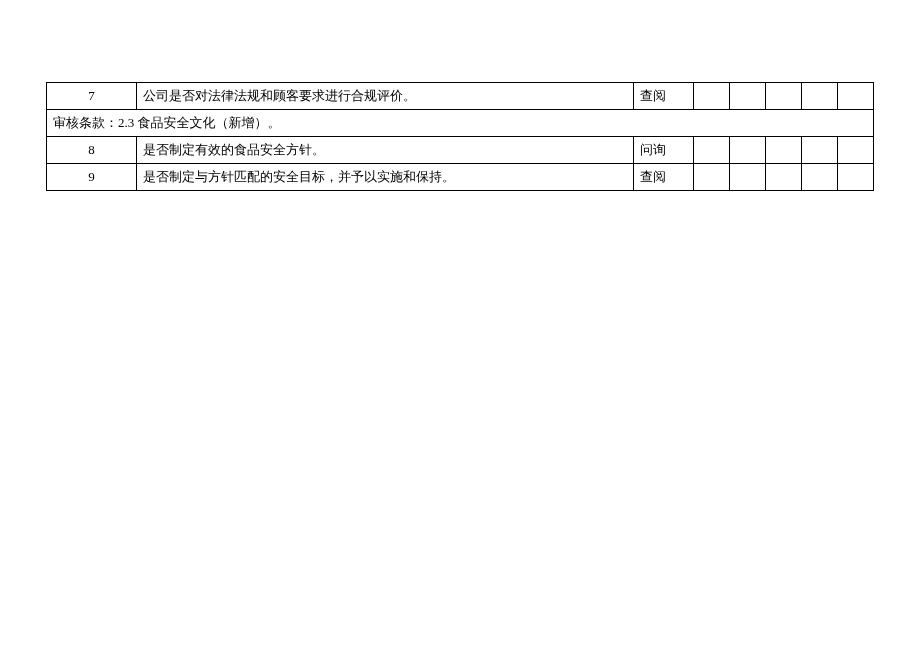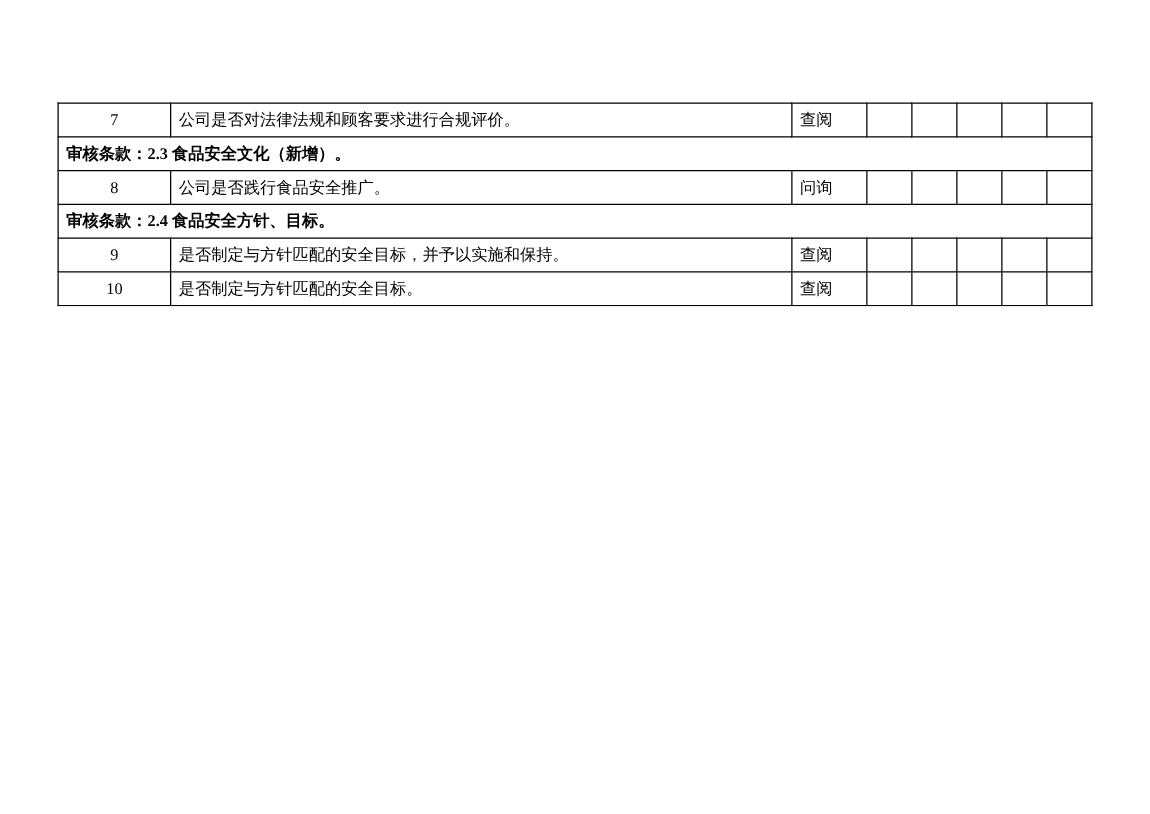--- a/index.html
+++ b/index.html
@@ -33,21 +33,21 @@
     .col-desc {
       width: auto;
     }
     .col-method {
       width: 60px;
     }
     .col-narrow {
       width: 36px;
     }
     .section-row td {
-      font-weight: bold;
+      font-weight: normal;
       padding-left: 6px;
     }
   </style>
 </head>
 <body>
 
 <table>
   <colgroup>
     <col class="col-num">
     <col class="col-desc">
@@ -67,45 +67,32 @@
       <td></td>
       <td></td>
       <td></td>
       <td></td>
     </tr>
     <tr class="section-row">
       <td colspan="8">审核条款：2.3 食品安全文化（新增）。</td>
     </tr>
     <tr>
       <td class="col-num">8</td>
-      <td>公司是否践行食品安全推广。</td>
+      <td>是否制定有效的食品安全方针。</td>
       <td>问询</td>
       <td></td>
       <td></td>
       <td></td>
       <td></td>
       <td></td>
-    </tr>
-    <tr class="section-row">
-      <td colspan="8">审核条款：2.4 食品安全方针、目标。</td>
     </tr>
     <tr>
       <td class="col-num">9</td>
       <td>是否制定与方针匹配的安全目标，并予以实施和保持。</td>
       <td>查阅</td>
       <td></td>
       <td></td>
       <td></td>
       <td></td>
       <td></td>
     </tr>
-    <tr>
-      <td class="col-num">10</td>
-      <td>是否制定与方针匹配的安全目标。</td>
-      <td>查阅</td>
-      <td></td>
-      <td></td>
-      <td></td>
-      <td></td>
-      <td></td>
-    </tr>
   </tbody>
 </table>
 
 </body></html>

